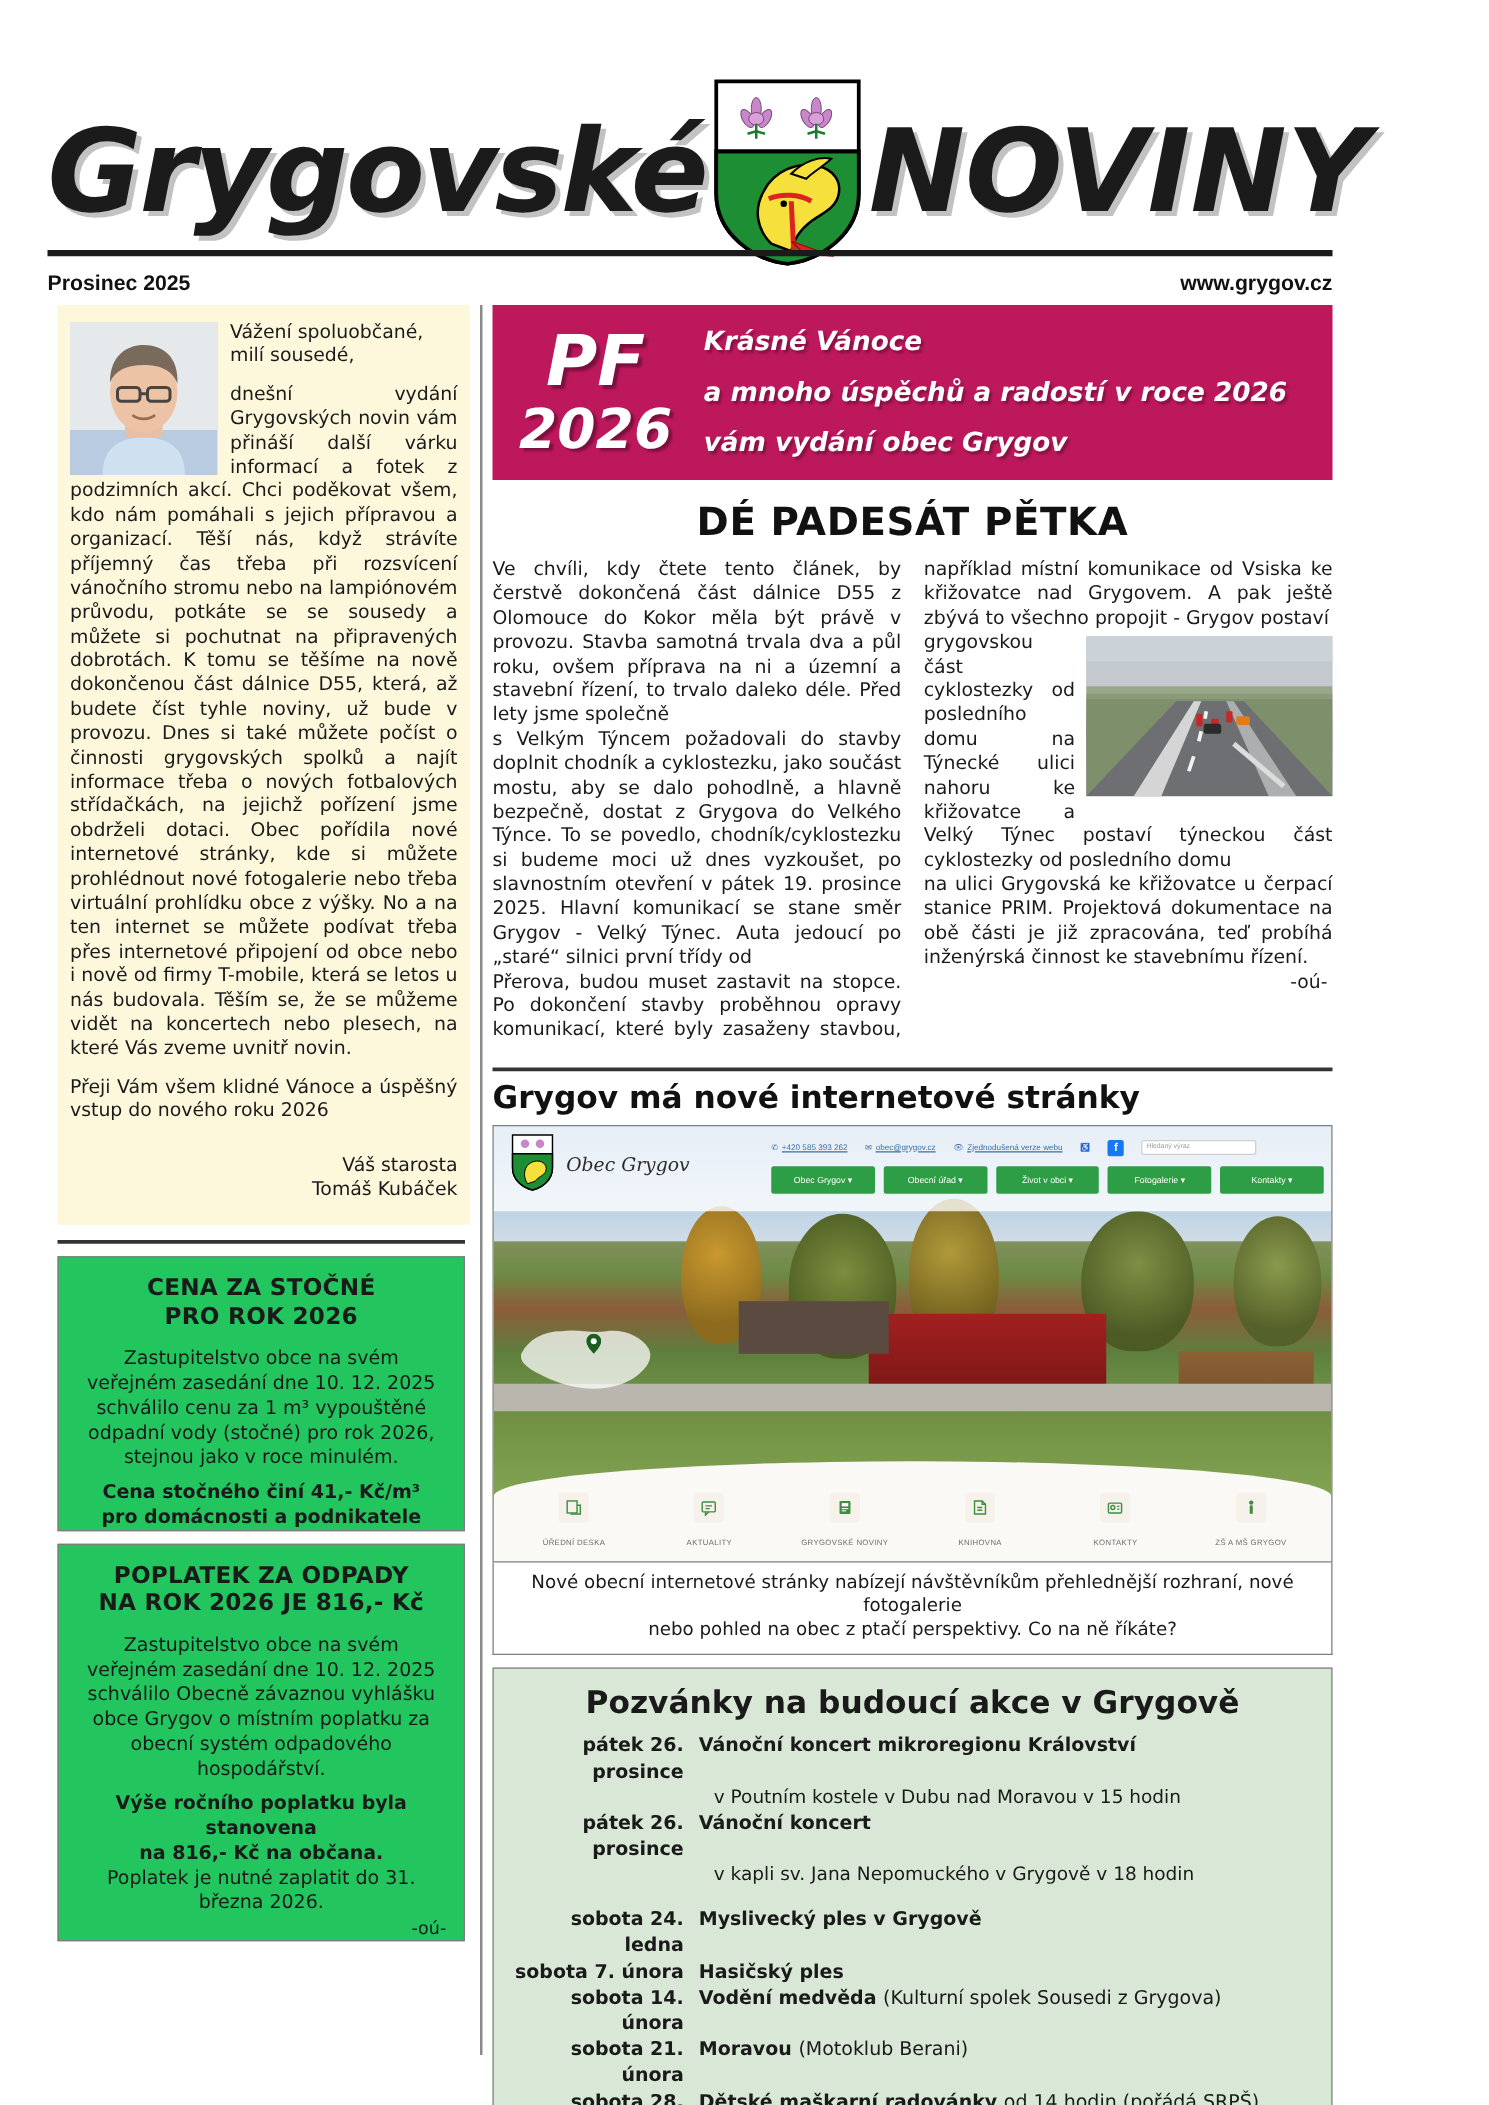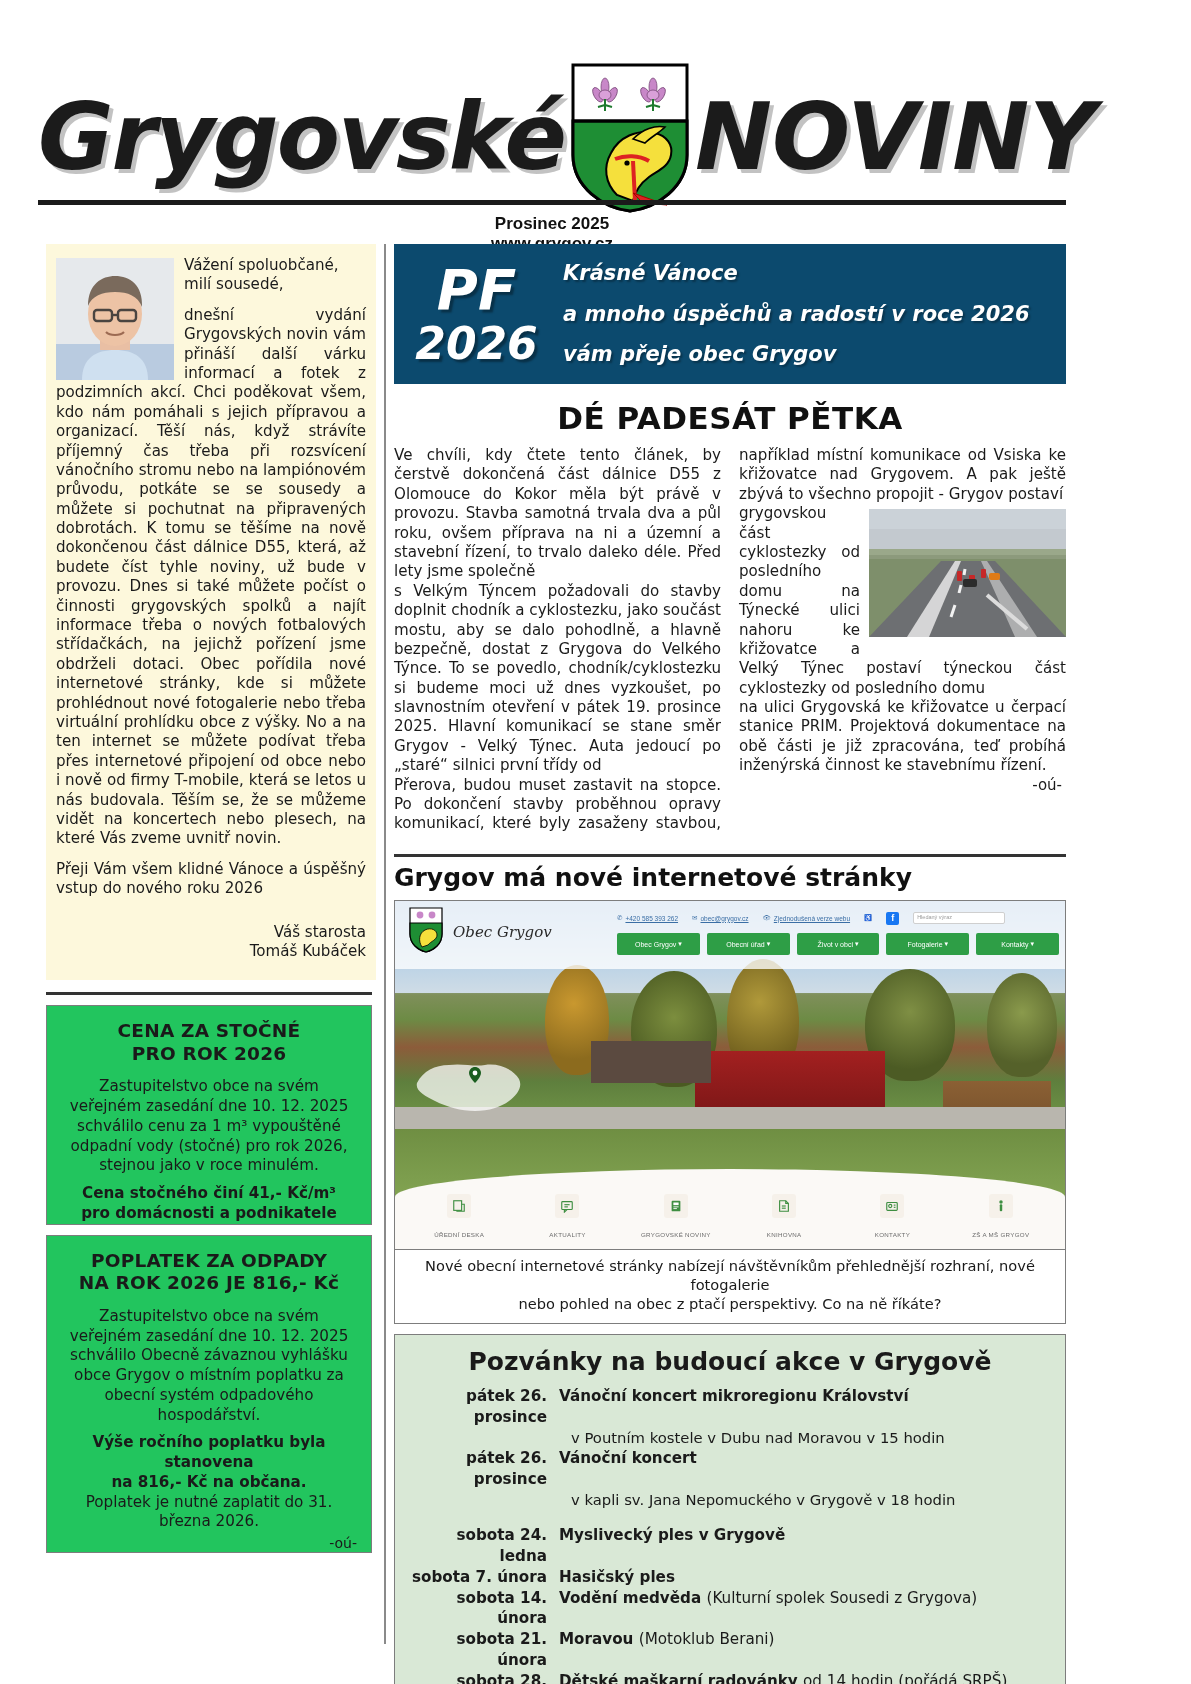--- a/index.html
+++ b/index.html
@@ -32,21 +32,21 @@
   .crest { width:118px; height:150px; flex:0 0 118px; position:relative; margin:0 6px; }
 
   .mh-rule {
     position:absolute; left:38px; top:168px; width:1028px; height:5px;
     background:#1b1b1b;
   }
 
   .dateline {
     position:absolute; left:38px; top:182px; width:1028px; height:26px;
     display:flex; align-items:center; justify-content:space-between;
-    font-weight:700; font-size:17px; color:#111;flex-direction:column;
+    font-weight:700; font-size:17px; color:#111;
   }
 
   
   .col-left  { position:absolute; left:46px;  top:212px; width:326px; }
   .col-right { position:absolute; left:394px; top:212px; width:672px; }
 
   .vrule {
     position:absolute; left:384px; top:212px; width:2px; height:1400px;
     background:#8a8a8a;
   }
@@ -79,21 +79,21 @@
   .greybox h3 {
     margin:2px 0 12px 0; font-size:18.5px; font-weight:700;
     line-height:1.22; letter-spacing:.2px;
   }
   .greybox p { margin:0; }
   .greybox .bold { font-weight:700; }
   .greybox .sign { text-align:right; font-size:14px; margin-top:2px; }
 
   
   .pf {
-    width:672px; height:140px; background:#0c4a6e; color:#fff;
+    width:672px; height:140px; background:#be185d; color:#fff;
     display:flex; align-items:center; position:relative; overflow:hidden;
   }
   .pf-left {
     width:165px; flex:0 0 165px; text-align:center;
     font-family:"DejaVu Sans", sans-serif; font-style:italic; font-weight:700;
     line-height:1.0; text-shadow:3px 3px 2px rgba(0,0,0,.35);
   }
   .pf-pf   { font-size:56px; display:block; }
   .pf-year { font-size:44px; display:block; margin-top:4px; }
   .pf-right {
@@ -346,21 +346,21 @@
   <div class="col-right">
 
     <div class="pf">
       <div class="pf-left">
         <span class="pf-pf">PF</span>
         <span class="pf-year">2026</span>
       </div>
       <div class="pf-right">
         <div>Krásné Vánoce</div>
         <div>a mnoho úspěchů a radostí v roce 2026</div>
-        <div>vám přeje obec Grygov</div>
+        <div>vám vydání obec Grygov</div>
       </div>
     </div>
 
     <h1 class="headline">DÉ PADESÁT PĚTKA</h1>
 
     <div class="article">
       <p>Ve chvíli, kdy čtete tento článek, by čerstvě dokončená část dálnice D55 z Olomouce do Kokor měla být právě v provozu. Stavba samotná trvala dva a půl roku, ovšem příprava na ni a územní a stavební řízení, to trvalo daleko déle. Před lety jsme společně</p>
       <p>s Velkým Týncem požadovali do stavby doplnit chodník a cyklostezku, jako součást mostu, aby se dalo pohodlně, a hlavně bezpečně, dostat z Grygova do Velkého Týnce. To se povedlo, chodník/cyklostezku si budeme moci už dnes vyzkoušet, po slavnostním otevření v pátek 19. prosince 2025. Hlavní komunikací se stane směr Grygov - Velký Týnec. Auta jedoucí po „staré“ silnici první třídy od</p>
       <p>Přerova, budou muset zastavit na stopce. Po dokončení stavby proběhnou opravy komunikací, které byly zasaženy stavbou, například místní komunikace od Vsiska ke křižovatce nad Grygovem. A pak ještě zbývá to všechno propojit - Grygov postaví</p>
       <div class="photo-road">

